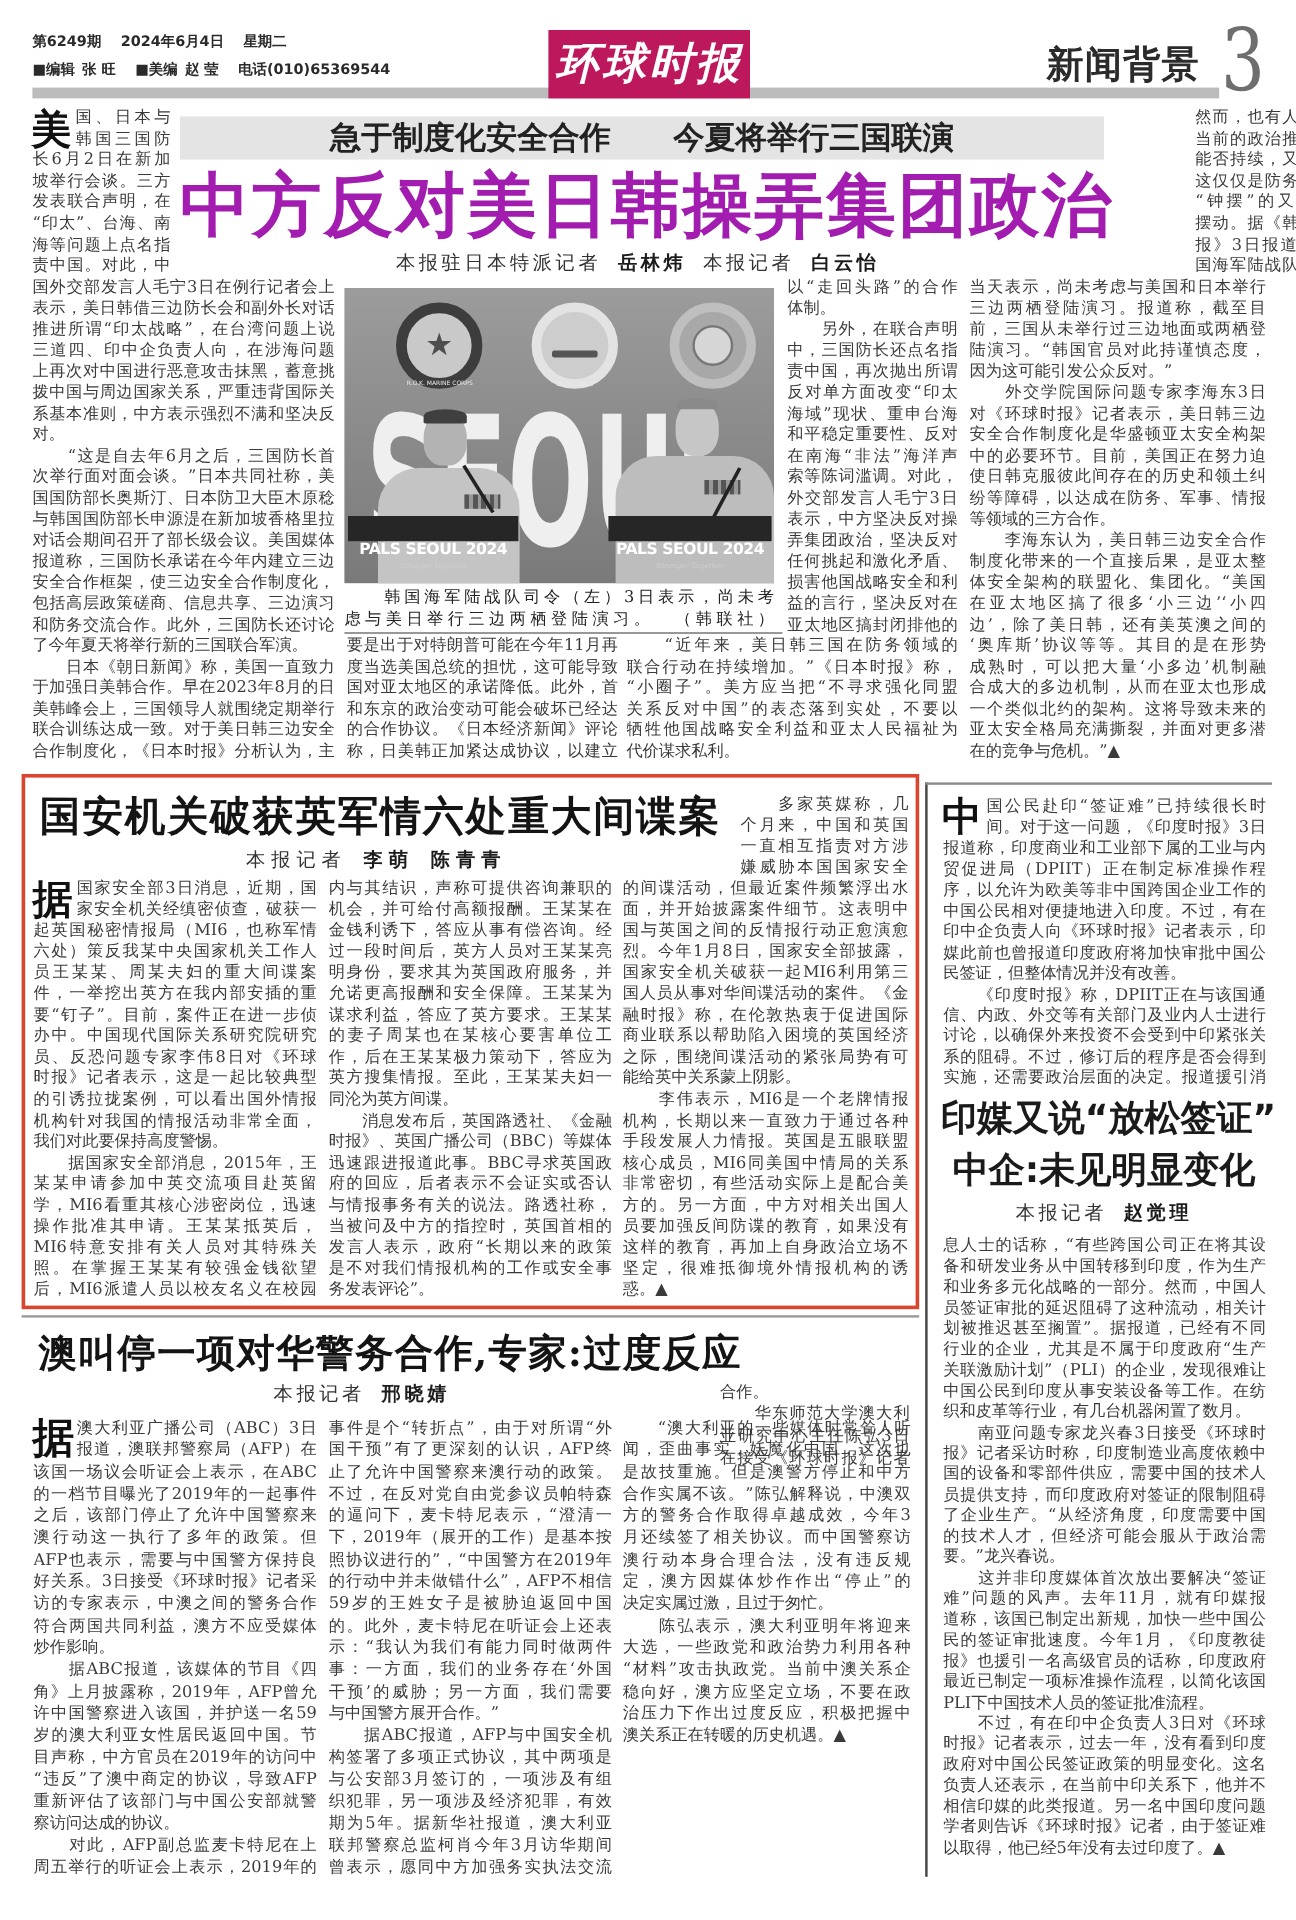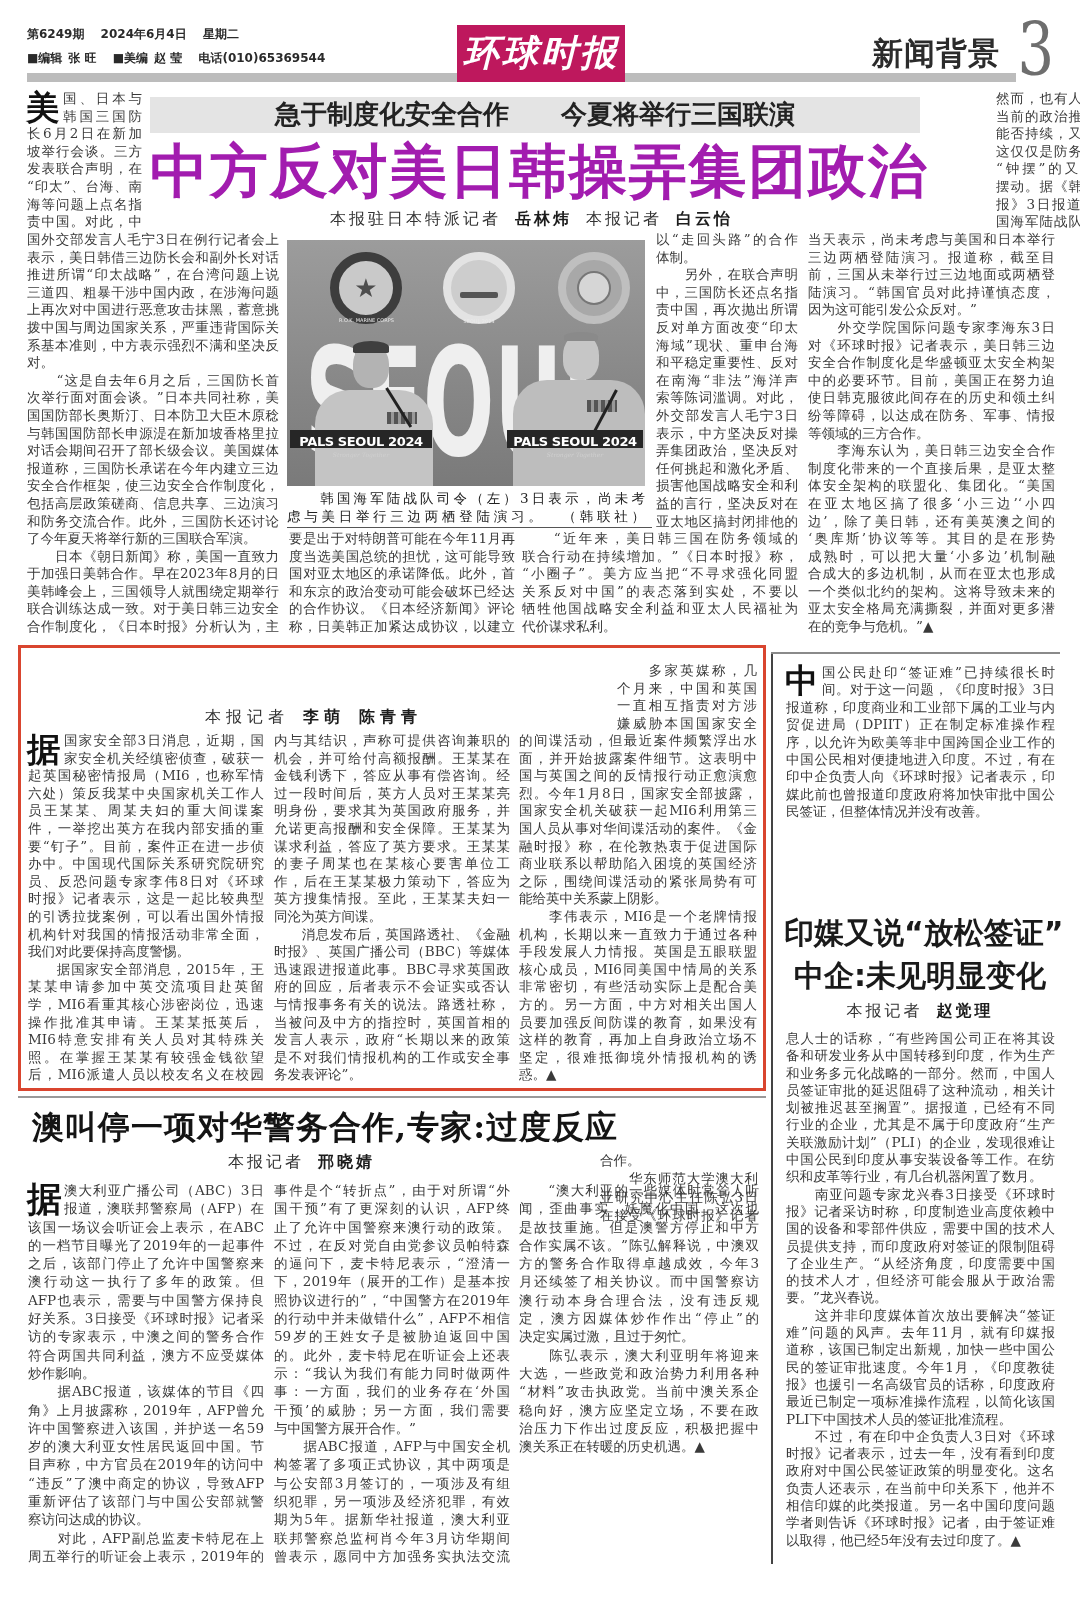--- a/index.html
+++ b/index.html
@@ -39,21 +39,21 @@
   .emb .star { font-family:"DejaVu Sans", sans-serif; font-size:26px; color:#4d4d4d; }
   .emb2 .ship { width:38px; height:6px; background:#555; border-radius:2px; margin-top:14px; }
   .emb3 .globe { width:30px; height:30px; border-radius:50%; background:#d6d6d6; border:2px solid #777; }
   .seoul { position:absolute; left:18px; top:88px; font-family:"DejaVu Sans", sans-serif; font-weight:bold; font-size:150px; line-height:150px; color:#efefef; transform:scaleX(0.56); transform-origin:left top; white-space:nowrap; }
   .person { position:absolute; }
   .head { position:absolute; border-radius:46% 46% 42% 42%; background:#b3b3b3; }
   .hair { position:absolute; border-radius:50% 50% 10% 10%; background:#3f3f3f; }
   .torso { position:absolute; border-radius:34px 34px 0 0; background:#c4c4c4; }
   .mic { position:absolute; width:3px; height:46px; background:#222; transform:rotate(-32deg); transform-origin:top; }
   .ribbons { position:absolute; width:30px; height:12px; background:repeating-linear-gradient(90deg,#555 0 4px,#999 4px 7px); }
-  .podium { position:absolute; top:190px; height:18px; background:#262626; color:#fff; text-align:center; box-sizing:border-box; padding-top:4px; }
+  .podium { position:absolute; top:190px; height:18px; background:#262626; color:#fff; text-align:center; box-sizing:border-box; padding-top:21px; }
   .pd1 { left:3px; width:142px; }
   .pd2 { left:220px; width:136px; }
   .pd-title { font-family:"DejaVu Sans", sans-serif; font-weight:bold; font-size:13px; letter-spacing:-0.4px; line-height:16px; white-space:nowrap; }
   .pd-tag { font-family:"DejaVu Serif", serif; font-style:italic; font-size:6px; line-height:9px; color:#cfcfcf; }
   .cap-rule { position:absolute; left:287px; top:527px; width:365px; height:1px; background:#555; }
 
   
   .redbox { position:absolute; left:18px; top:645px; width:748px; height:446px; border:3px solid #d9452f; box-sizing:border-box; }
   .title2 { position:absolute; left:33px; top:660px; font-family:"DejaVu Sans", sans-serif; font-weight:900; font-size:34px; line-height:42px; letter-spacing:1.5px; color:#141414; white-space:nowrap; }
   .by2 { left:205px; top:707px; letter-spacing:5px; }
@@ -114,21 +114,21 @@
         <div class="ln">“印太”、台海、南</div>
         <div class="ln">海等问题上点名指</div>
         <div class="ln">责中国。对此，中</div>
       </div>
     </div>
   <div class="col" style="left:27px;top:231px;width:252px;">
       <div class="para">
         <div class="ln">国外交部发言人毛宁3日在例行记者会上</div>
         <div class="ln">表示，美日韩借三边防长会和副外长对话</div>
         <div class="ln">推进所谓“印太战略”，在台湾问题上说</div>
-        <div class="ln">三道四、粗暴干涉中国内政，在涉海问题</div>
+        <div class="ln">三道四、印中企负责人向，在涉海问题</div>
         <div class="ln">上再次对中国进行恶意攻击抹黑，蓄意挑</div>
         <div class="ln">拨中国与周边国家关系，严重违背国际关</div>
         <div class="ln">系基本准则，中方表示强烈不满和坚决反</div>
         <div class="ln end">对。</div>
       </div>
       <div class="para">
         <div class="ln">　　“这是自去年6月之后，三国防长首</div>
         <div class="ln">次举行面对面会谈。”日本共同社称，美</div>
         <div class="ln">国国防部长奥斯汀、日本防卫大臣木原稔</div>
         <div class="ln">与韩国国防部长申源湜在新加坡香格里拉</div>
@@ -277,20 +277,21 @@
         <div class="ln">‘奥库斯’协议等等。其目的是在形势</div>
         <div class="ln">成熟时，可以把大量‘小多边’机制融</div>
         <div class="ln">合成大的多边机制，从而在亚太也形成</div>
         <div class="ln">一个类似北约的架构。这将导致未来的</div>
         <div class="ln">亚太安全格局充满撕裂，并面对更多潜</div>
         <div class="ln end">在的竞争与危机。”▲</div>
       </div>
     </div>
 
   <div class="redbox"></div>
+  <div class="title2">国安机关破获英军情六处重大间谍案</div>
   <div class="byline by2">
     <span>本报记者</span>
     <span class="nm">李萌</span>
     <span class="nm">陈青青</span>
   </div>
   <div class="col" style="left:617px;top:662px;width:140px;">
       <div class="para">
         <div class="ln">　　多家英媒称，几</div>
         <div class="ln">个月来，中国和英国</div>
         <div class="ln">一直相互指责对方涉</div>
@@ -384,20 +385,27 @@
       <div class="para">
         <div class="ln dc">国公民赴印“签证难”已持续很长时</div>
         <div class="ln dc">间。对于这一问题，《印度时报》3日</div>
         <div class="ln">报道称，印度商业和工业部下属的工业与内</div>
         <div class="ln">贸促进局（DPIIT）正在制定标准操作程</div>
         <div class="ln">序，以允许为欧美等非中国跨国企业工作的</div>
         <div class="ln">中国公民相对便捷地进入印度。不过，有在</div>
         <div class="ln">印中企负责人向《环球时报》记者表示，印</div>
         <div class="ln">媒此前也曾报道印度政府将加快审批中国公</div>
         <div class="ln end">民签证，但整体情况并没有改善。</div>
+      </div>
+      <div class="para">
+        <div class="ln">　　《印度时报》称，DPIIT正在与该国通</div>
+        <div class="ln">信、内政、外交等有关部门及业内人士进行</div>
+        <div class="ln">讨论，以确保外来投资不会受到中印紧张关</div>
+        <div class="ln">系的阻碍。不过，修订后的程序是否会得到</div>
+        <div class="ln">实施，还需要政治层面的决定。报道援引消</div>
       </div>
     </div>
   <div class="title3">
     <div>印媒又说“放松签证”</div>
     <div>中企:未见明显变化</div>
   </div>
   <div class="byline by3">
     <span>本报记者</span>
     <span class="nm">赵觉理</span>
   </div>

